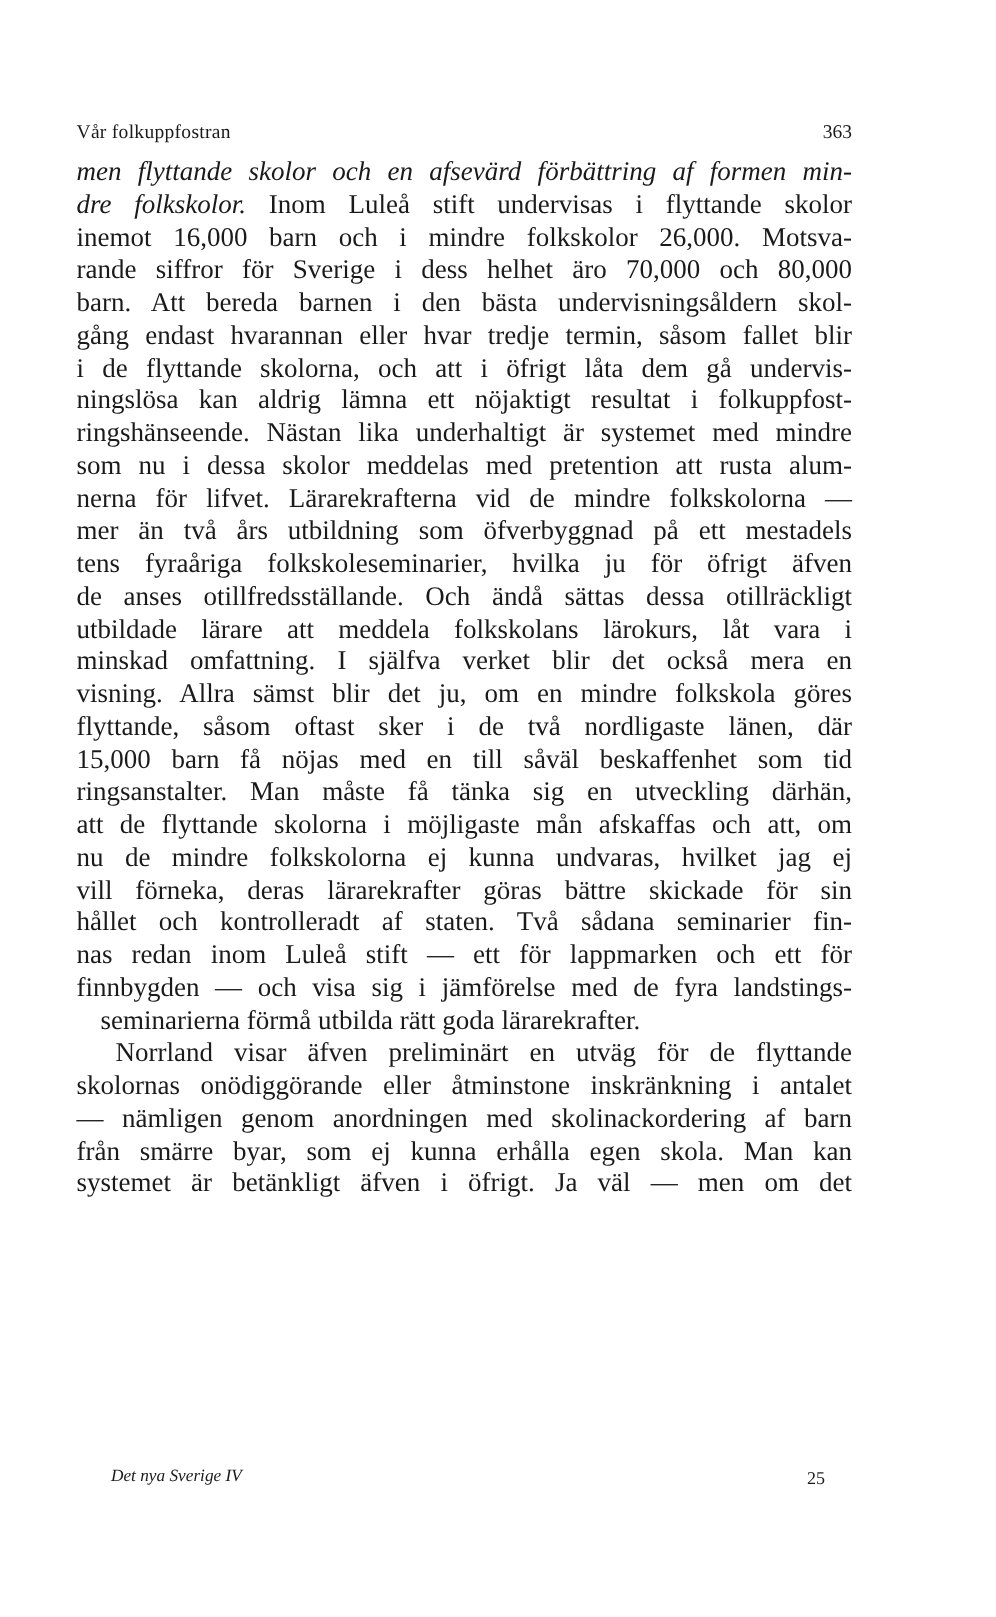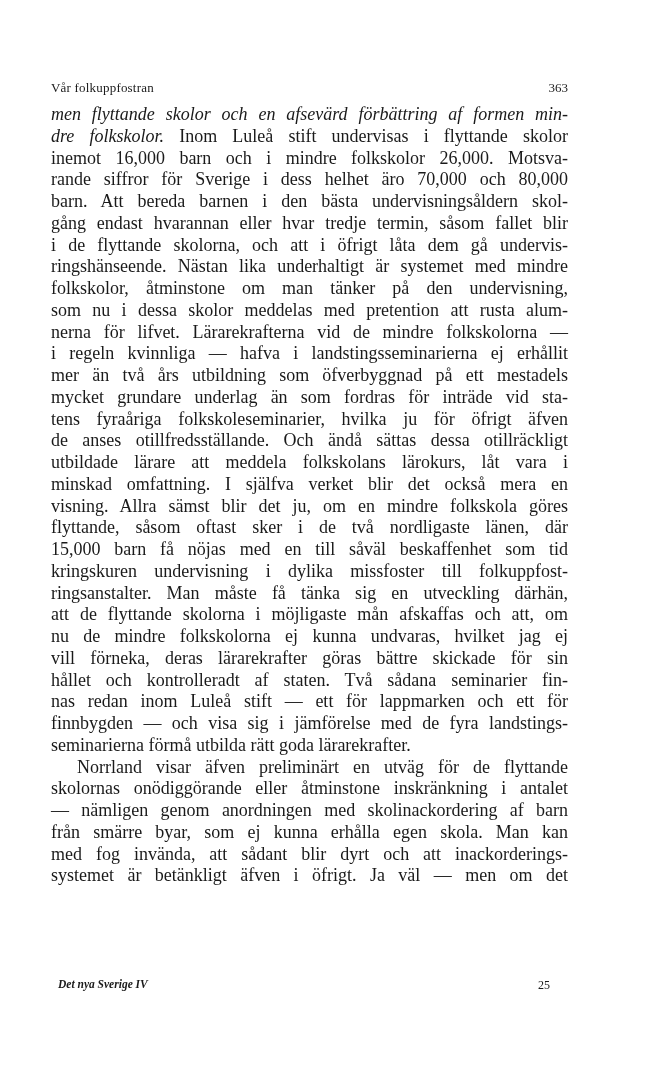--- a/index.html
+++ b/index.html
@@ -50,40 +50,40 @@
     }
     .line {
       display: block;
       height: 21.75px;
       white-space: nowrap;
       text-align: justify;
       text-align-last: justify;
     }
     .line.last {
       text-align-last: left;
+      margin-left: 16px;
     }
     .line.indent {
       padding-left: 26px;
     }
     .line em {
       font-style: italic;
     }
     .footer {
       position: absolute;
       top: 978px;
       left: 58px;
       width: 492px;
       height: 16px;
       font-size: 11.5px;
     }
     .footer .signature {
       position: absolute;
-      left: 0;
+      left: 16px;
       font-style: italic;
-      font-weight: bold;
     }
     .footer .sheet-no {
       position: absolute;
       right: 0;
       font-size: 12px;
       margin-left: 15px;
     }
   </style>
 </head>
 <body>
@@ -96,48 +96,44 @@
   </div>
 
   <div class="body-text">
     <span class="line"><em>men flyttande skolor och en afsevärd förbättring af formen min-</em><span></span></span>
     <span class="line"><em>dre folkskolor.</em><span> Inom Luleå stift undervisas i flyttande skolor</span></span>
     <span class="line">inemot 16,000 barn och i mindre folkskolor 26,000. Motsva-</span>
     <span class="line">rande siffror för Sverige i dess helhet äro 70,000 och 80,000</span>
     <span class="line">barn. Att bereda barnen i den bästa undervisningsåldern skol-</span>
     <span class="line">gång endast hvarannan eller hvar tredje termin, såsom fallet blir</span>
     <span class="line">i de flyttande skolorna, och att i öfrigt låta dem gå undervis-</span>
+    <span class="line">ningslösa kan aldrig lämna ett nöjaktigt resultat i folkuppfost-</span>
     <span class="line">ringshänseende. Nästan lika underhaltigt är systemet med mindre</span>
-    <span class="line">folkskolor, åtminstone om man tänker på den undervisning,</span>
     <span class="line">som nu i dessa skolor meddelas med pretention att rusta alum-</span>
     <span class="line">nerna för lifvet. Lärarekrafterna vid de mindre folkskolorna —</span>
-    <span class="line">i regeln kvinnliga — hafva i landstingsseminarierna ej erhållit</span>
     <span class="line">mer än två års utbildning som öfverbyggnad på ett mestadels</span>
-    <span class="line">mycket grundare underlag än som fordras för inträde vid sta-</span>
     <span class="line">tens fyraåriga folkskoleseminarier, hvilka ju för öfrigt äfven</span>
     <span class="line">de anses otillfredsställande. Och ändå sättas dessa otillräckligt</span>
     <span class="line">utbildade lärare att meddela folkskolans lärokurs, låt vara i</span>
     <span class="line">minskad omfattning. I själfva verket blir det också mera en</span>
     <span class="line">visning. Allra sämst blir det ju, om en mindre folkskola göres</span>
     <span class="line">flyttande, såsom oftast sker i de två nordligaste länen, där</span>
     <span class="line">15,000 barn få nöjas med en till såväl beskaffenhet som tid</span>
-    <span class="line">kringskuren undervisning i dylika missfoster till folkuppfost-</span>
     <span class="line">ringsanstalter. Man måste få tänka sig en utveckling därhän,</span>
     <span class="line">att de flyttande skolorna i möjligaste mån afskaffas och att, om</span>
     <span class="line">nu de mindre folkskolorna ej kunna undvaras, hvilket jag ej</span>
     <span class="line">vill förneka, deras lärarekrafter göras bättre skickade för sin</span>
     <span class="line">hållet och kontrolleradt af staten. Två sådana seminarier fin-</span>
     <span class="line">nas redan inom Luleå stift — ett för lappmarken och ett för</span>
     <span class="line">finnbygden — och visa sig i jämförelse med de fyra landstings-</span>
     <span class="line last">seminarierna förmå utbilda rätt goda lärarekrafter.</span>
     <span class="line indent">Norrland visar äfven preliminärt en utväg för de flyttande</span>
     <span class="line">skolornas onödiggörande eller åtminstone inskränkning i antalet</span>
     <span class="line">— nämligen genom anordningen med skolinackordering af barn</span>
     <span class="line">från smärre byar, som ej kunna erhålla egen skola. Man kan</span>
-    <span class="line">med fog invända, att sådant blir dyrt och att inackorderings-</span>
     <span class="line">systemet är betänkligt äfven i öfrigt. Ja väl — men om det</span>
   </div>
 
   <div class="footer">
     <span class="signature">Det nya Sverige IV</span>
     <span class="sheet-no">25</span>
   </div>
 
 </div>
 

